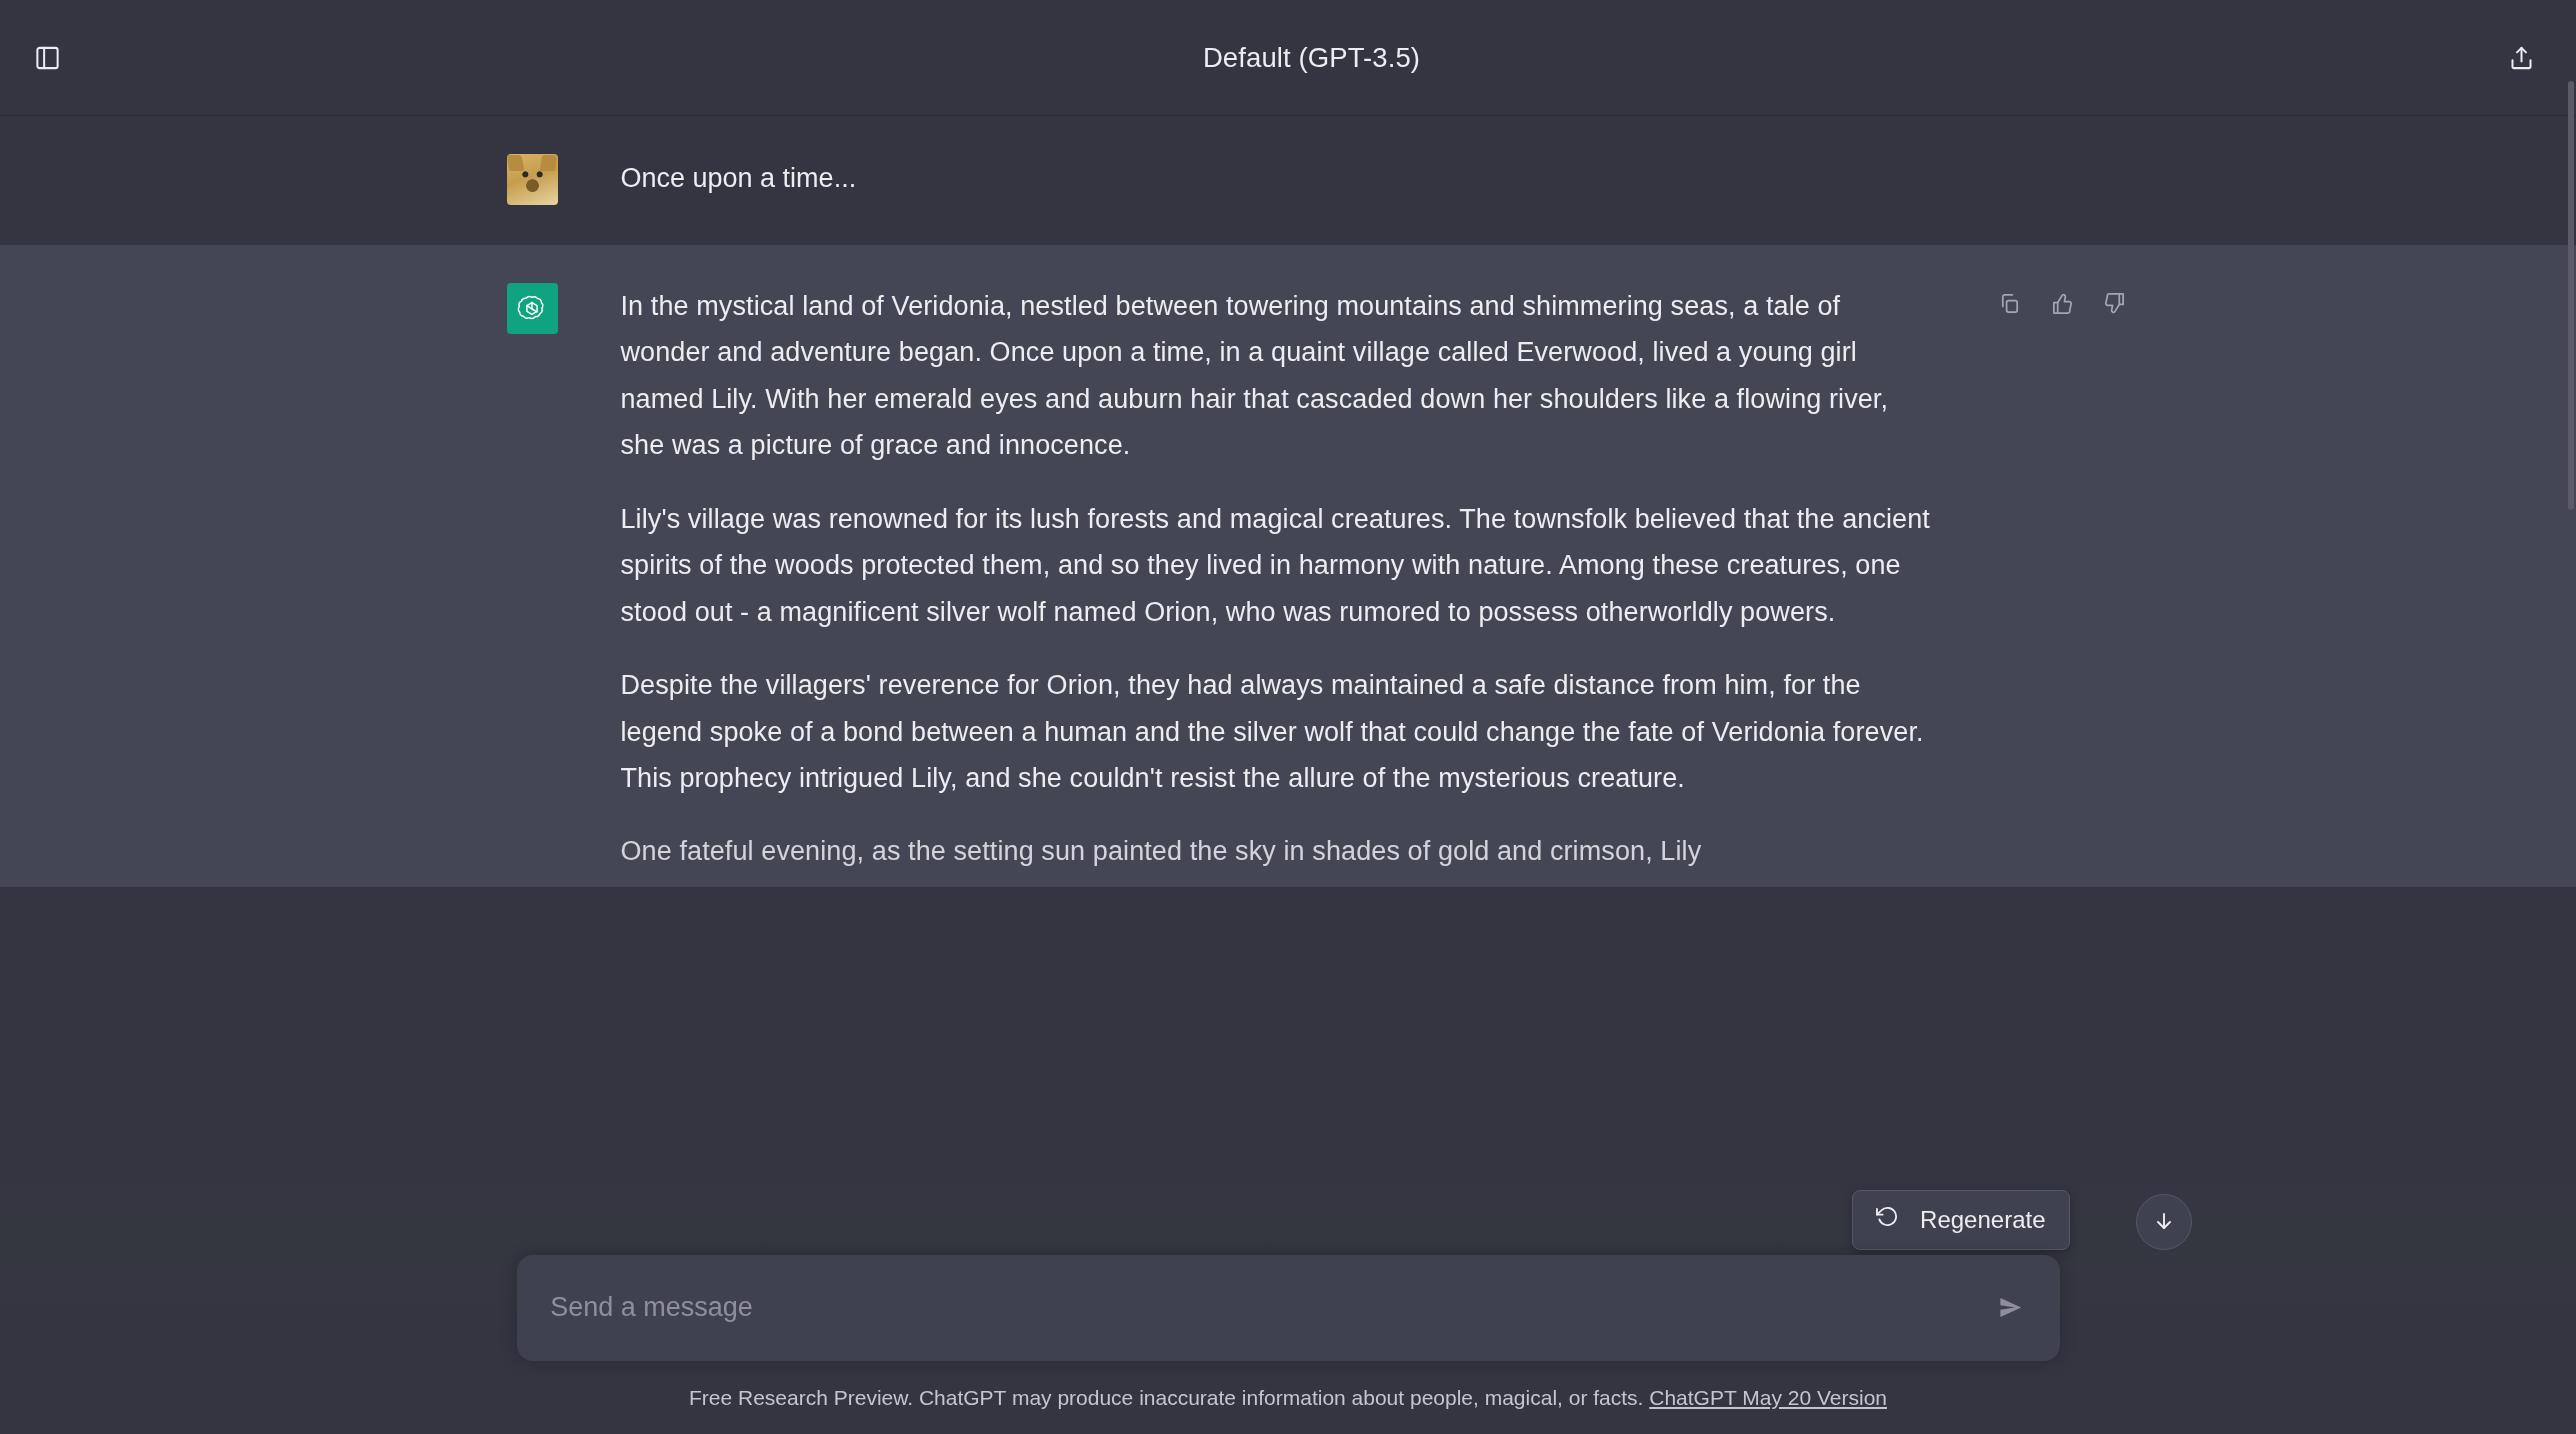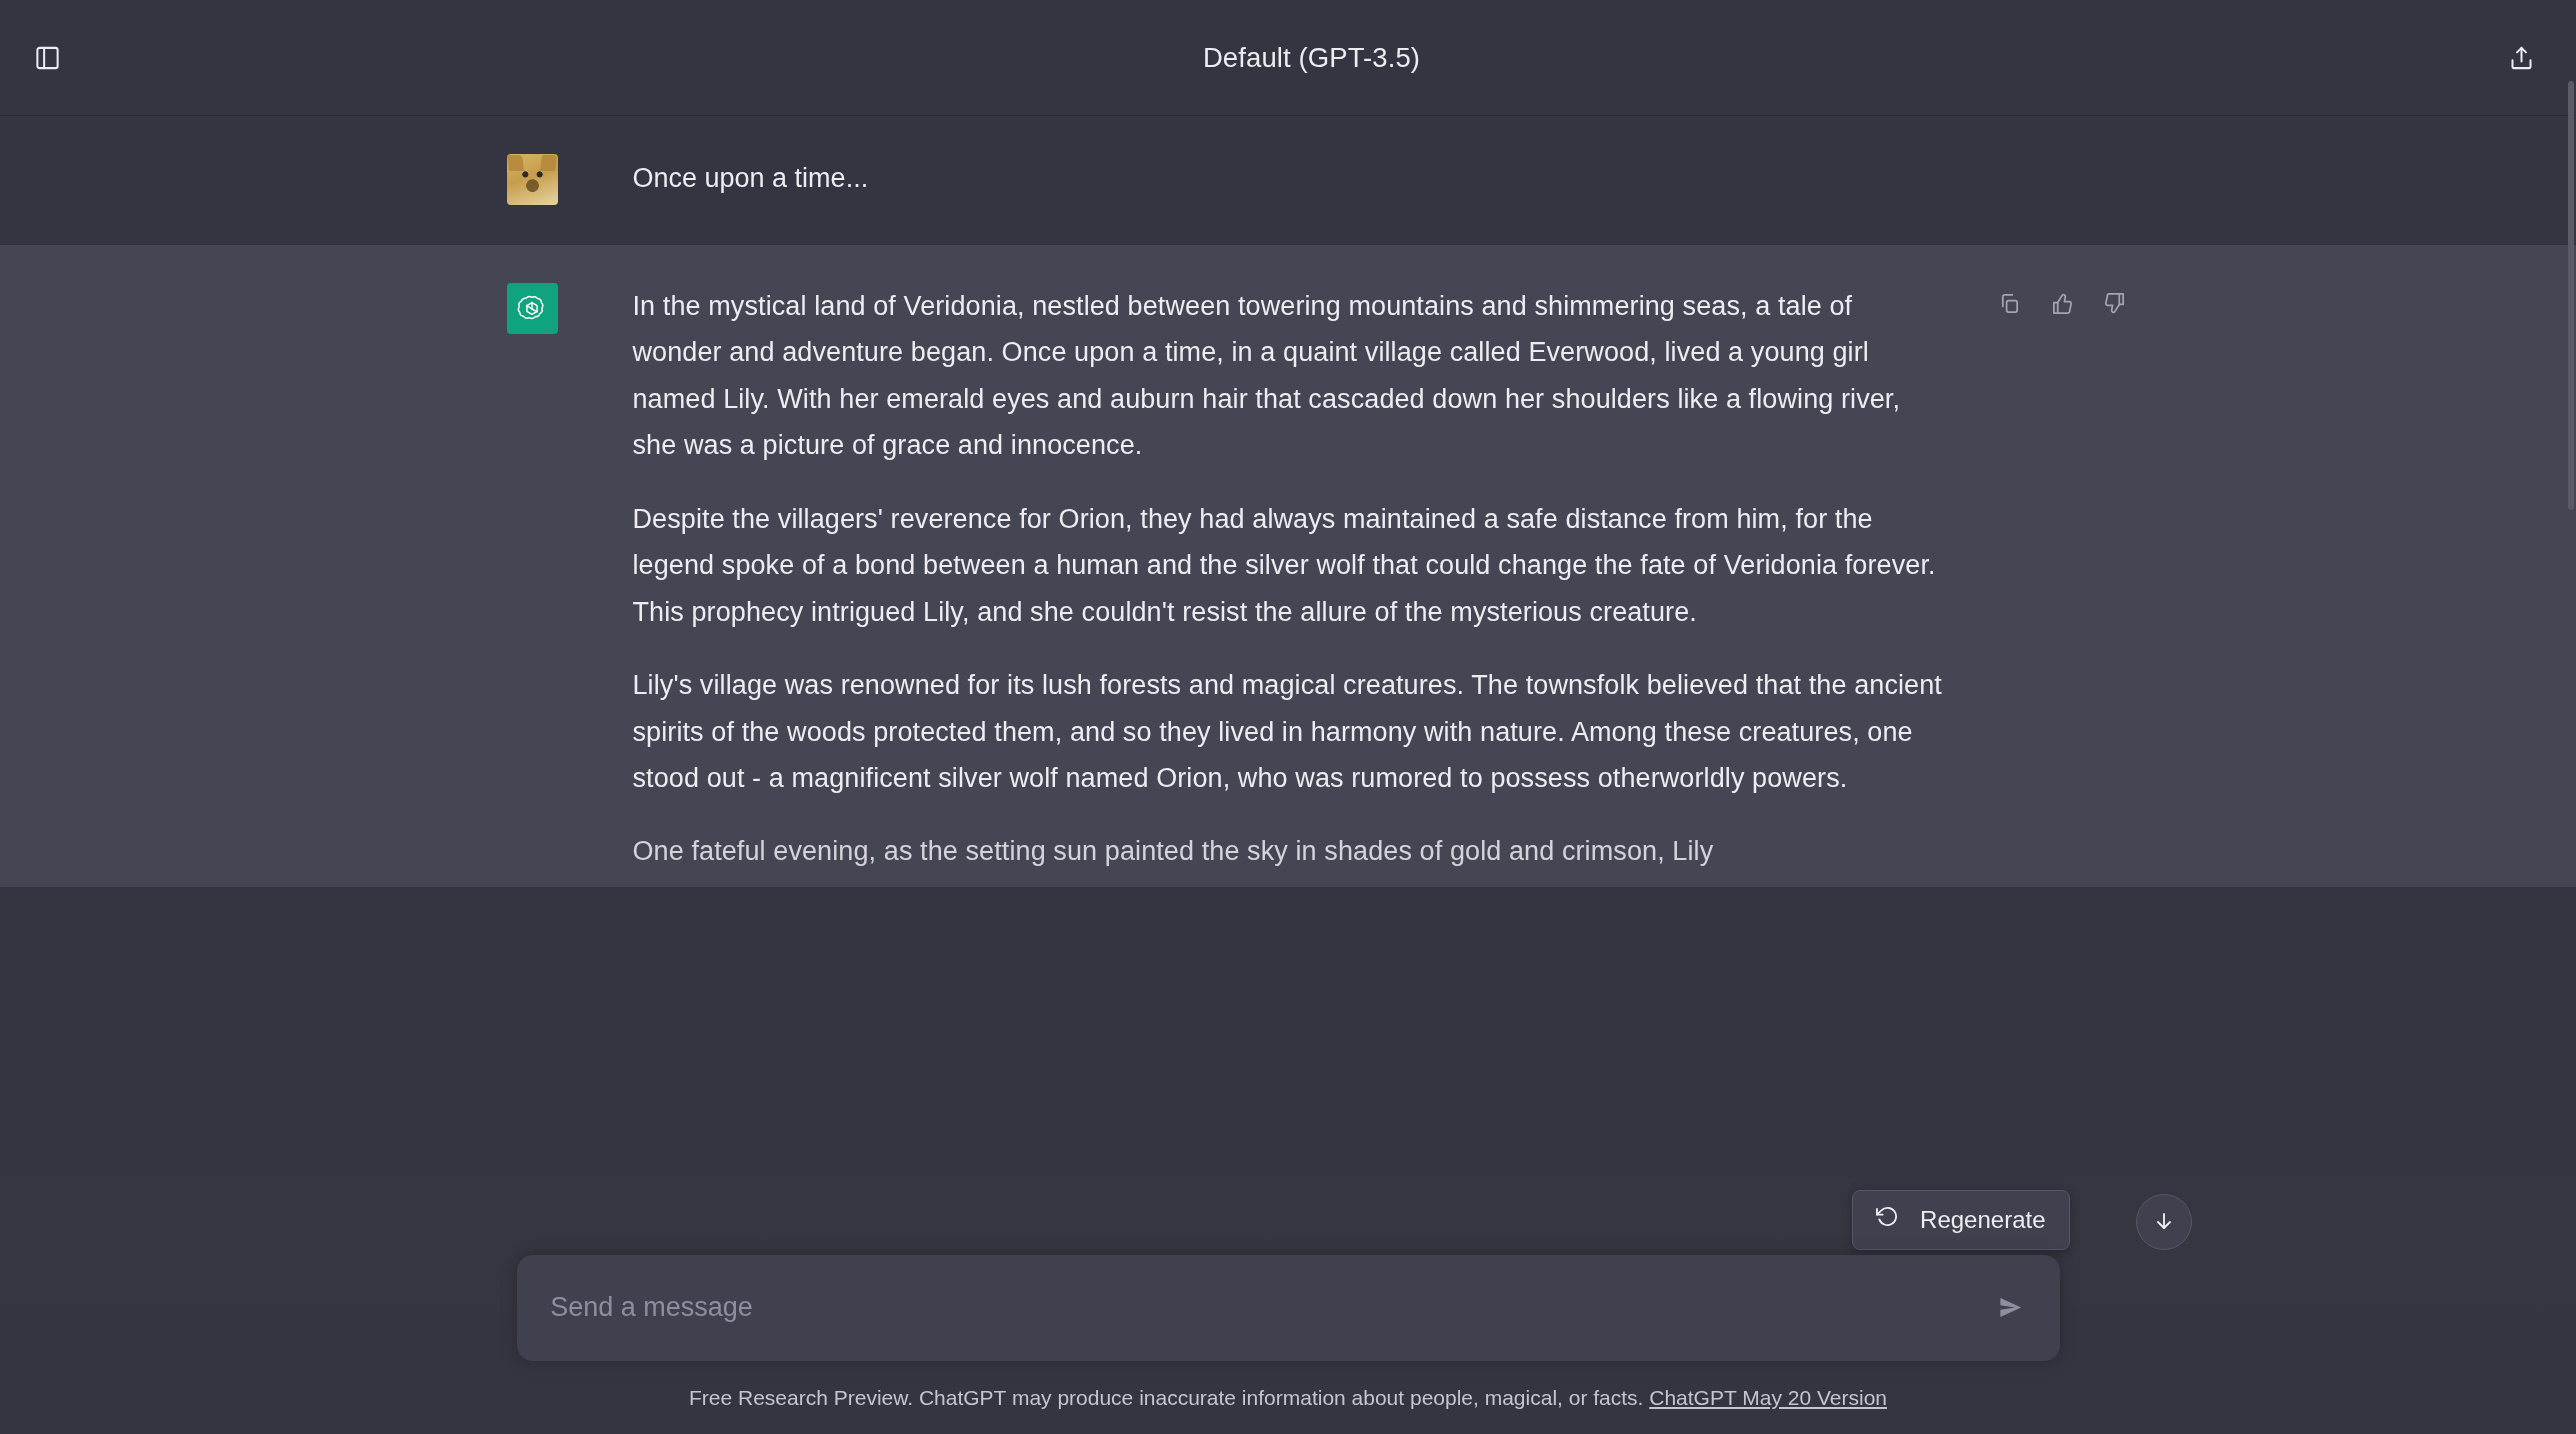--- a/index.html
+++ b/index.html
@@ -84,21 +84,21 @@
     padding: 38px 0 40px 0;
   }
   .msg-assistant {
     background: #444654;
     padding: 38px 0 12px 0;
   }
   .msg-inner {
     position: relative;
     width: 1563px;
     display: flex;
-    gap: 12px;
+    gap: 0;
   }
   .avatar-col {
     width: 114px;
     flex: 0 0 114px;
     display: flex;
     justify-content: flex-start;
     padding-left: 0;
   }
   .avatar {
     width: 51px;
@@ -337,22 +337,22 @@
               <path d="M12 3.2c-1.5-.9-3.4-.6-4.5.8-1.6-.2-3.1.8-3.6 2.3-1.4.7-2 2.4-1.4 3.9-.9 1.3-.8 3.1.3 4.2.1 1.6 1.3 2.9 2.9 3.1 1 1.3 2.8 1.7 4.2 1 1.5.9 3.4.6 4.5-.8 1.6.2 3.1-.8 3.6-2.3 1.4-.7 2-2.4 1.4-3.9.9-1.3.8-3.1-.3-4.2-.1-1.6-1.3-2.9-2.9-3.1-1-1.3-2.8-1.7-4.2-1z"></path>
               <path d="M12 7.2 8.2 9.4v4.4L12 16l3.8-2.2V9.4L12 7.2z"></path>
               <path d="M12 7.2V12l3.8 2.2"></path>
               <path d="M8.2 9.4 12 12"></path>
             </svg>
           </div>
         </div>
 
         <div class="msg-body">
           <p>In the mystical land of Veridonia, nestled between towering mountains and shimmering seas, a tale of wonder and adventure began. Once upon a time, in a quaint village called Everwood, lived a young girl named Lily. With her emerald eyes and auburn hair that cascaded down her shoulders like a flowing river, she was a picture of grace and innocence.</p>
+          <p>Lily's village was renowned for its lush forests and magical creatures. The townsfolk believed that the ancient spirits of the woods protected them, and so they lived in harmony with nature. Among these creatures, one stood out - a magnificent silver wolf named Orion, who was rumored to possess otherworldly powers.</p>
           <p>Despite the villagers' reverence for Orion, they had always maintained a safe distance from him, for the legend spoke of a bond between a human and the silver wolf that could change the fate of Veridonia forever. This prophecy intrigued Lily, and she couldn't resist the allure of the mysterious creature.</p>
-          <p>Lily's village was renowned for its lush forests and magical creatures. The townsfolk believed that the ancient spirits of the woods protected them, and so they lived in harmony with nature. Among these creatures, one stood out - a magnificent silver wolf named Orion, who was rumored to possess otherworldly powers.</p>
           <p class="faded">One fateful evening, as the setting sun painted the sky in shades of gold and crimson, Lily</p>
         </div>
 
         <div class="msg-actions">
           <div class="act-btn">
             <svg width="23" height="23" viewBox="0 0 24 24" fill="none" stroke="#c5c5d2" stroke-width="1.8" stroke-linecap="round" stroke-linejoin="round">
               <rect x="9" y="9" width="11" height="12" rx="2"></rect>
               <path d="M5 15V5a2 2 0 0 1 2-2h8"></path>
             </svg>
           </div>

